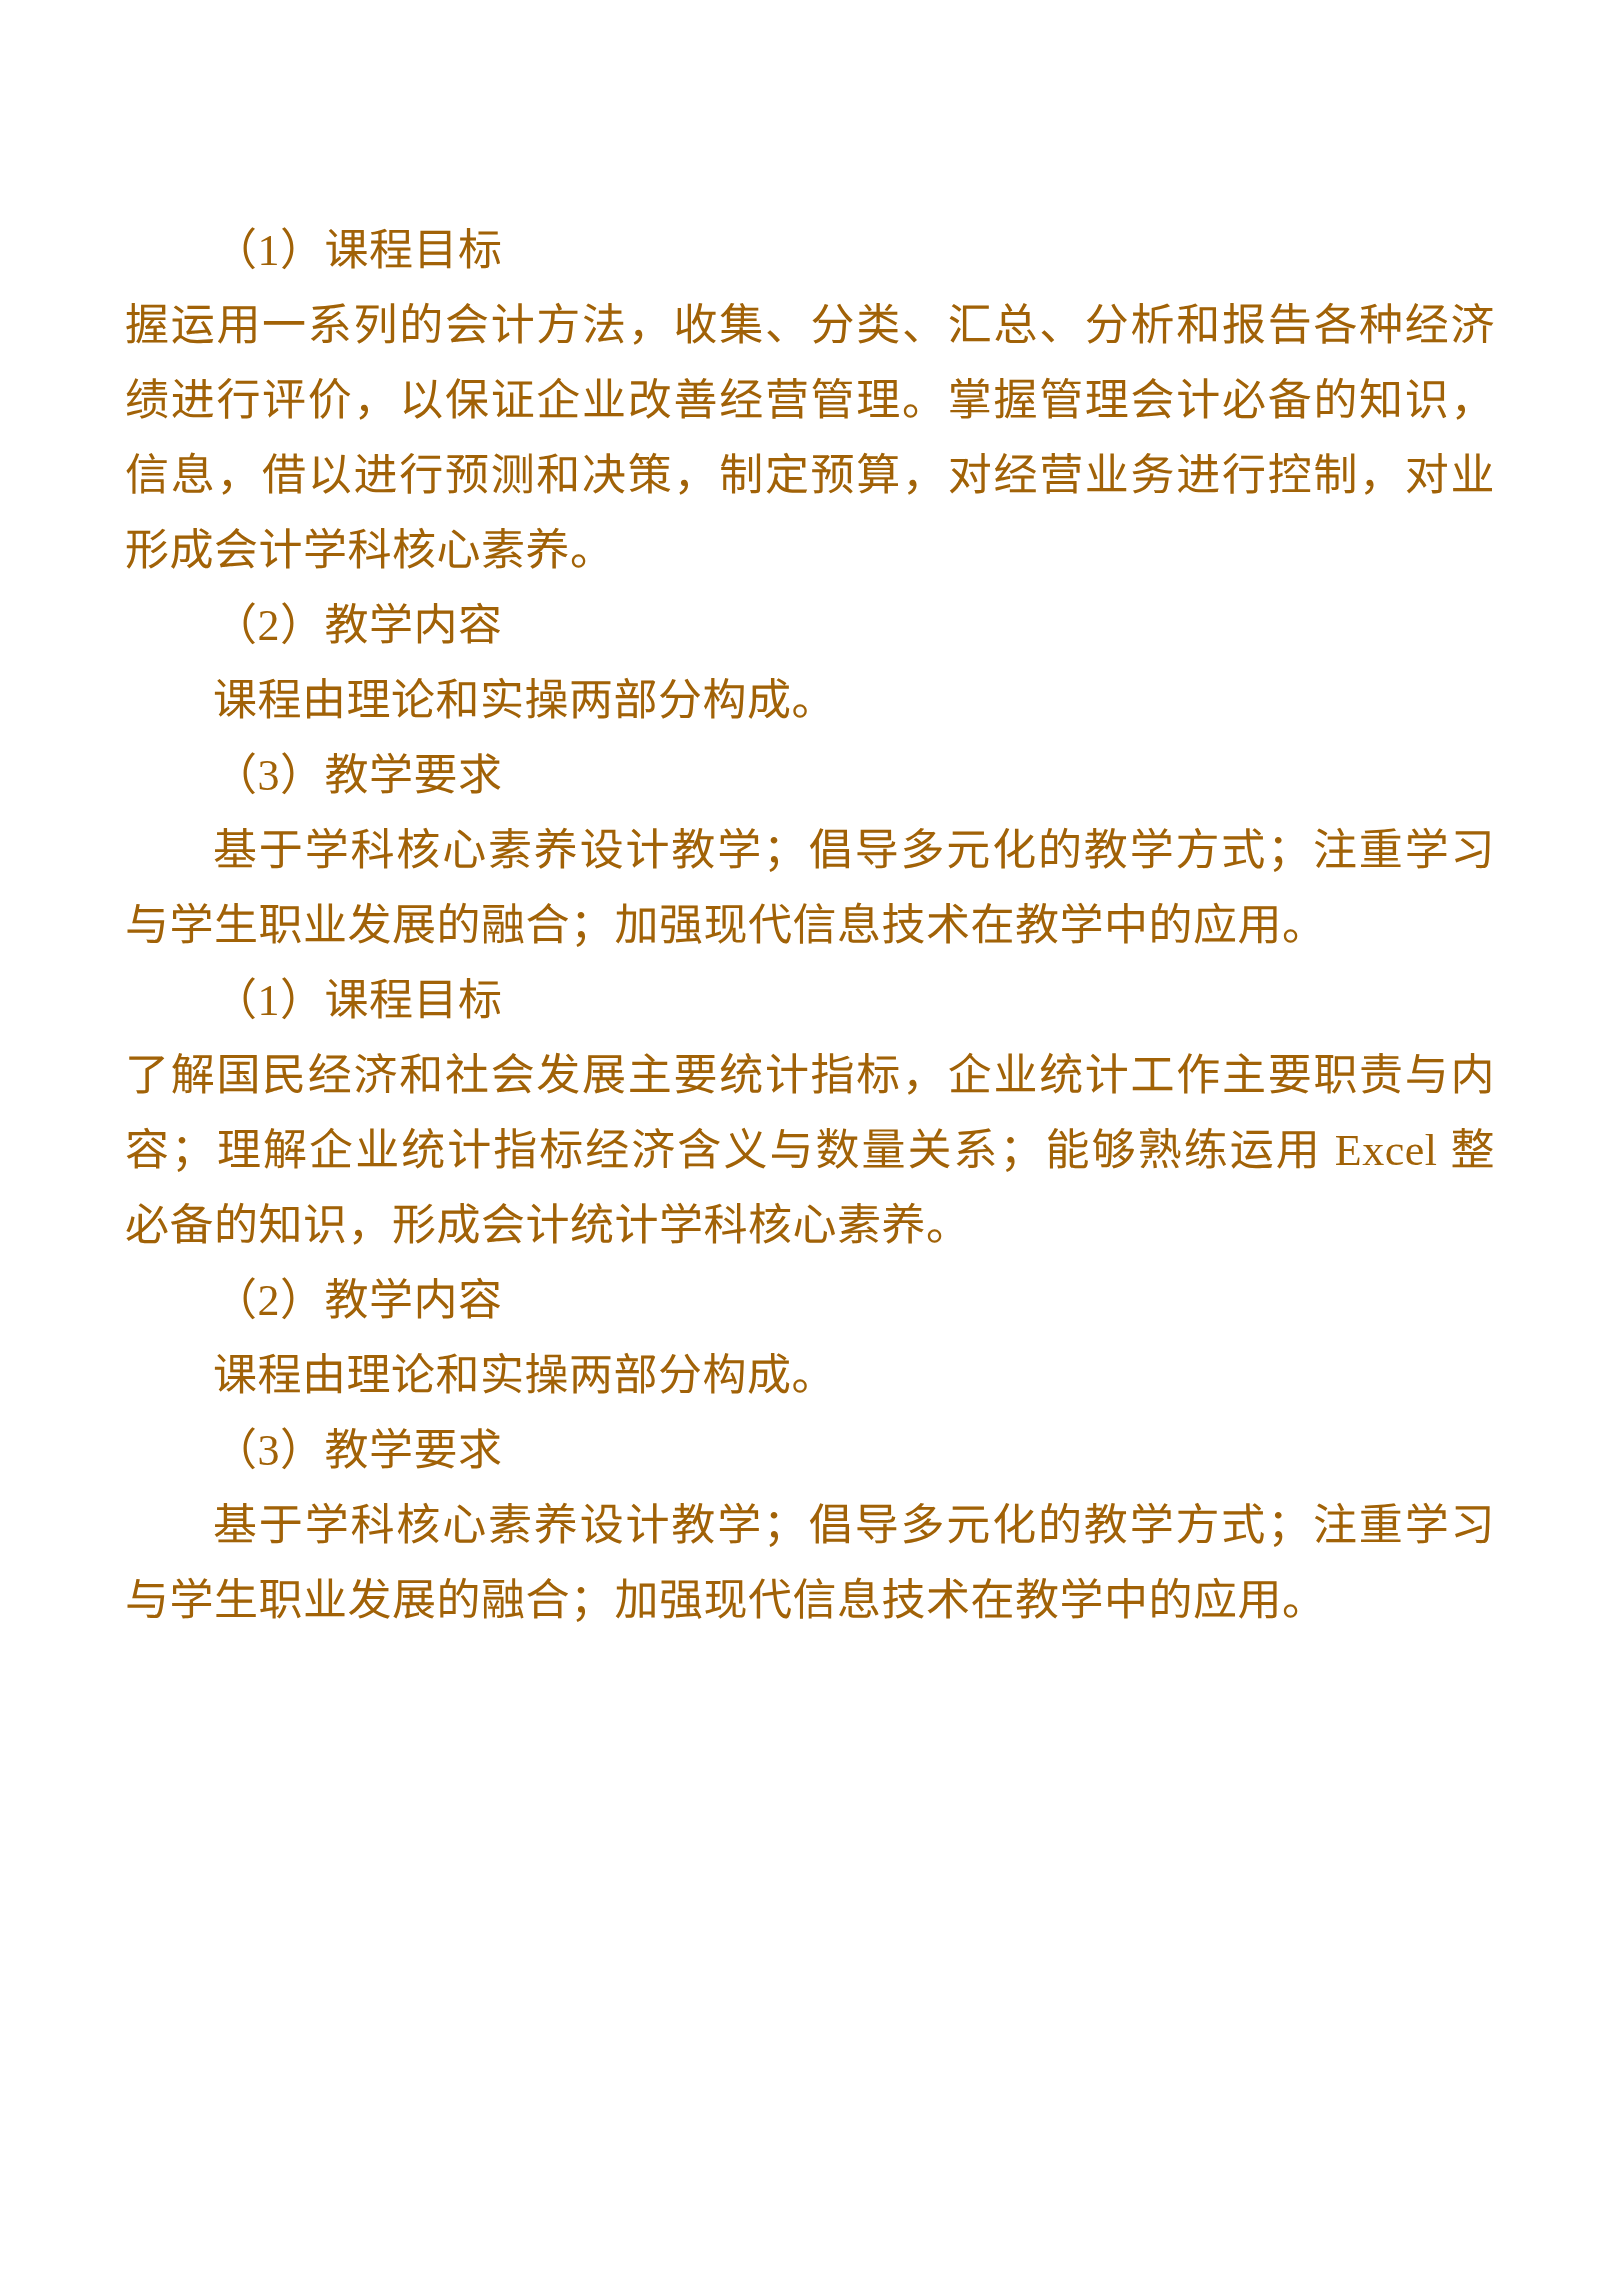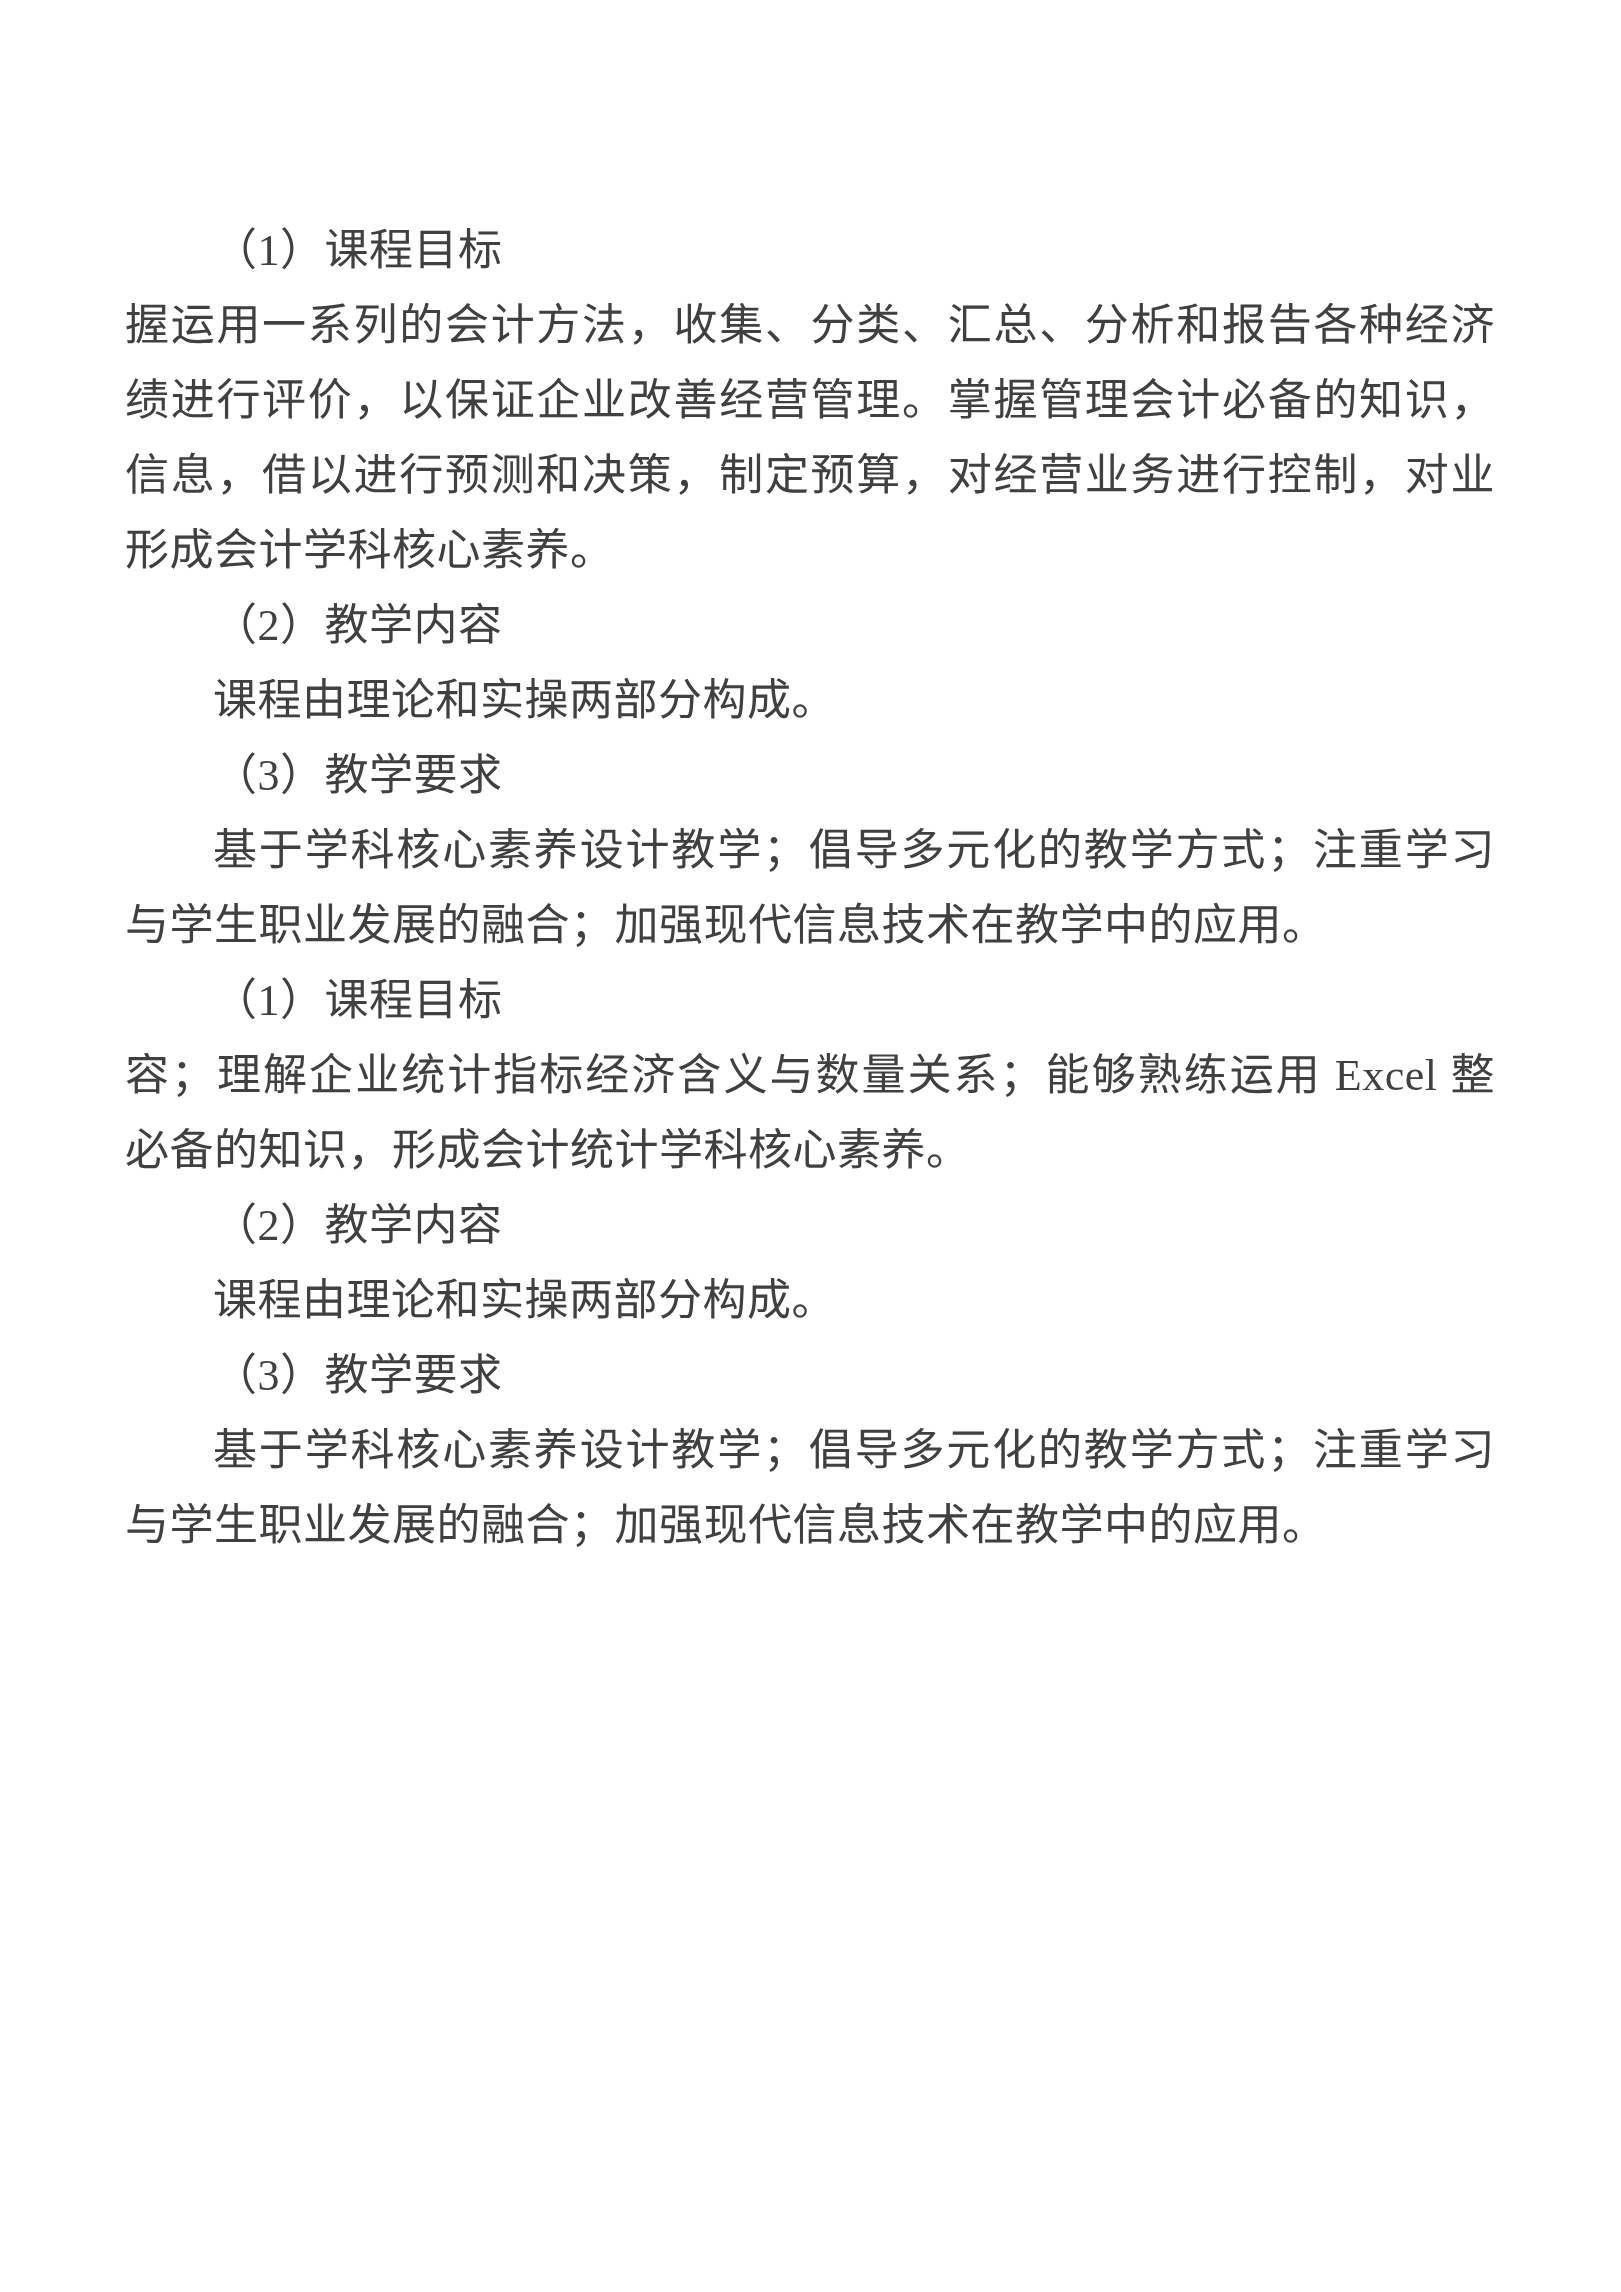--- a/index.html
+++ b/index.html
@@ -44,21 +44,21 @@
     padding-left: 88px;
   }
   .para.bold .line {
     font-weight: 700;
     letter-spacing: 1px;
   }
 </style>
 </head>
 <body>
 
-<div class="page" style="background: rgb(255, 255, 255); color: #404040;">
+<div class="page" style="background: rgb(255, 255, 255); color: #a16207;">
   <div class="text-block" id="doc">
       <div class="para">
         <div class="line indent">（1）课程目标</div>
       </div>
       <div class="para">
         <div class="line justify">握运用一系列的会计方法，收集、分类、汇总、分析和报告各种经济</div>
         <div class="line justify">绩进行评价，以保证企业改善经营管理。掌握管理会计必备的知识，</div>
         <div class="line justify">信息，借以进行预测和决策，制定预算，对经营业务进行控制，对业</div>
         <div class="line">形成会计学科核心素养。</div>
       </div>
@@ -72,20 +72,21 @@
         <div class="line indent">（3）教学要求</div>
       </div>
       <div class="para">
         <div class="line indent justify">基于学科核心素养设计教学；倡导多元化的教学方式；注重学习</div>
         <div class="line">与学生职业发展的融合；加强现代信息技术在教学中的应用。</div>
       </div>
       <div class="para">
         <div class="line indent">（1）课程目标</div>
       </div>
       <div class="para">
+        <div class="line justify">了解国民经济和社会发展主要统计指标，企业统计工作主要职责与内</div>
         <div class="line justify">容；理解企业统计指标经济含义与数量关系；能够熟练运用 Excel 整</div>
         <div class="line">必备的知识，形成会计统计学科核心素养。</div>
       </div>
       <div class="para">
         <div class="line indent">（2）教学内容</div>
       </div>
       <div class="para">
         <div class="line indent">课程由理论和实操两部分构成。</div>
       </div>
       <div class="para">

